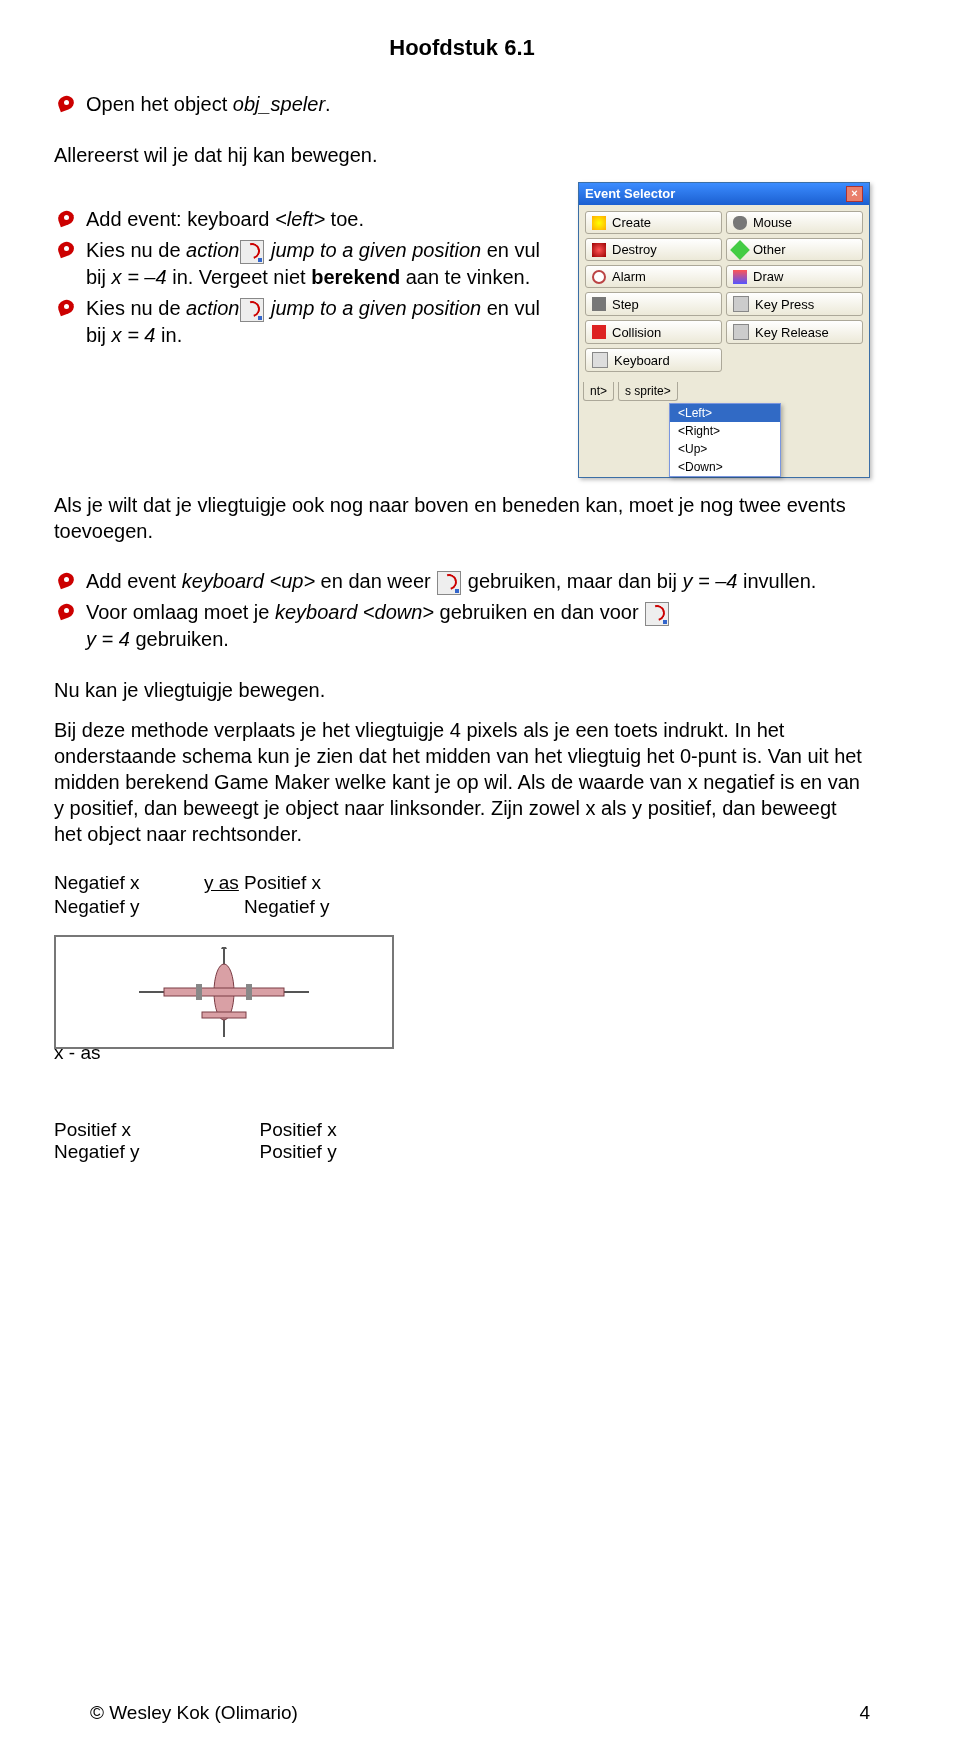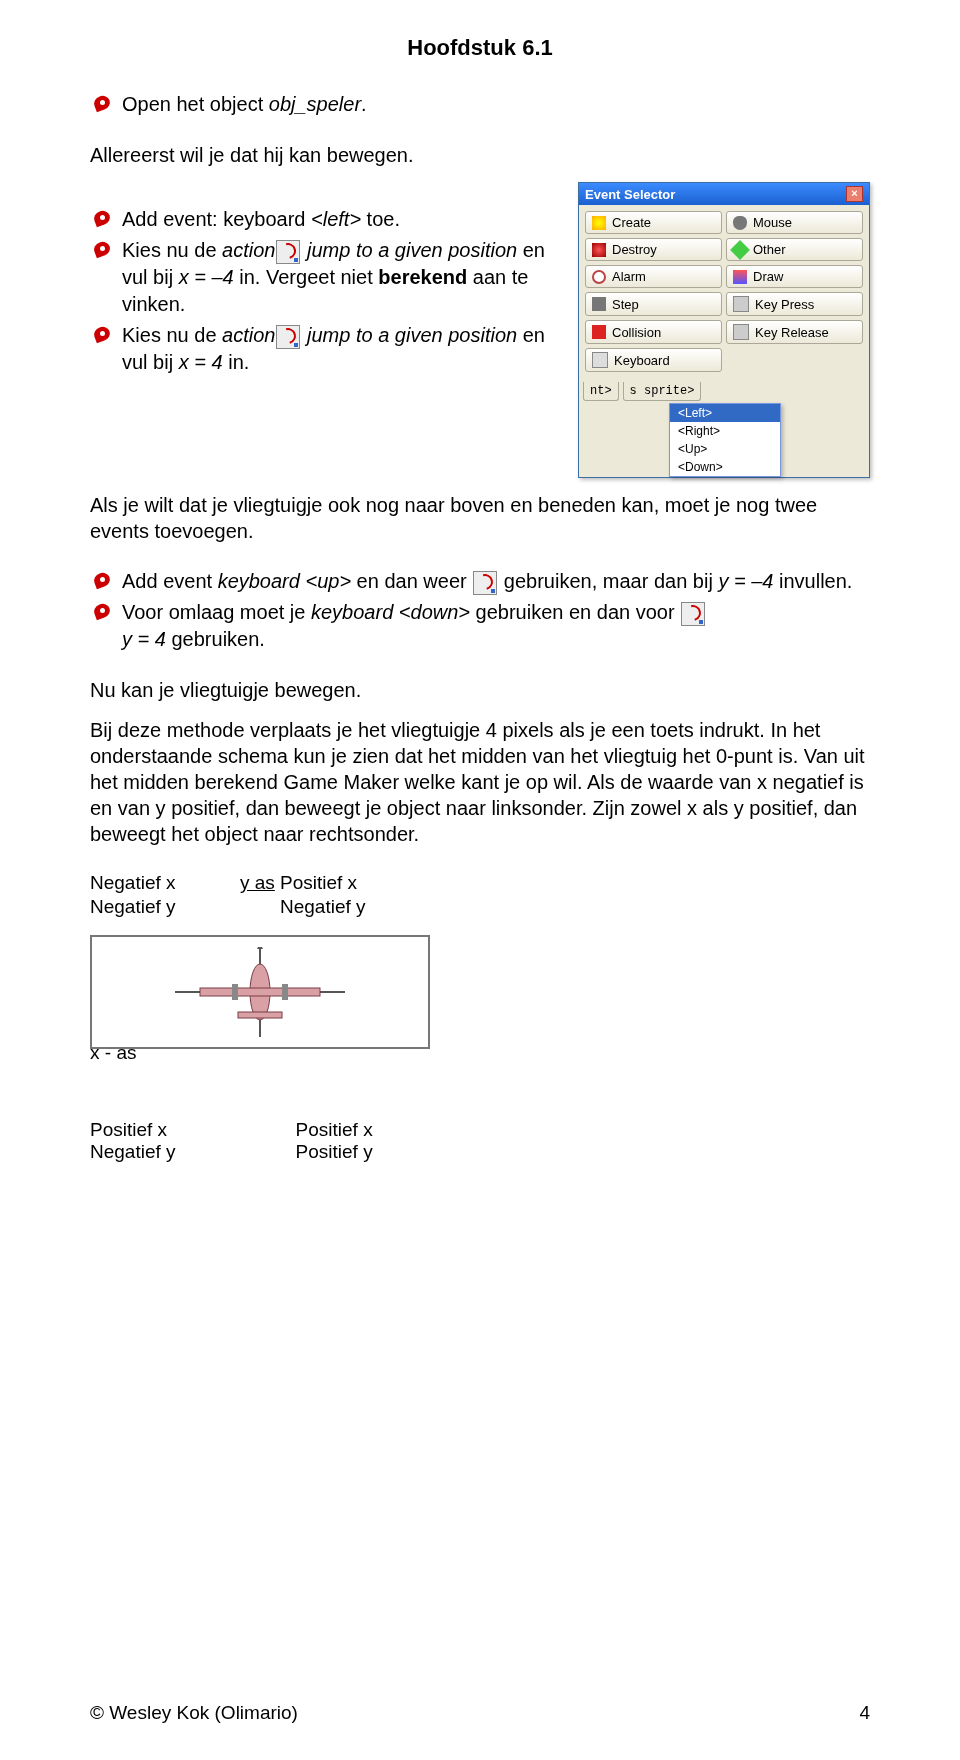--- a/index.html
+++ b/index.html
@@ -4,21 +4,21 @@
 <style>
   body {
     margin: 0;
     padding: 0;
     background: #fff;
     font-family: "Comic Sans MS", "Comic Sans", cursive, sans-serif;
     color: #000;
     width: 960px;
   }
   .page {
-    padding: 35px 90px 40px 90px;
+    padding: 35px 90px 40px 54px;
     position: relative;
     box-sizing: border-box;
     min-height: 1760px;
   }
   h1 {
     text-align: center;
     font-size: 22px;
     font-weight: bold;
     margin: 0 0 30px 0;
   }
@@ -88,21 +88,21 @@
     border: 1px solid #3b6ea5;
     background: #ece9d8;
     box-shadow: 2px 2px 4px rgba(0,0,0,.25);
     flex-shrink: 0;
   }
   .es-title {
     background: linear-gradient(#3b8cff,#1b5fd0);
     color: #fff;
     padding: 3px 6px;
     font-weight: bold;
-    display: flex; justify-content: space-between; align-items: center;
+    display: flex; justify-content: space-between; align-items: flex-start;
   }
   .es-close {
     width: 15px; height: 14px;
     background: #e97f6c;
     border: 1px solid #a33;
     color: #fff; font-size: 11px; line-height: 12px;
     text-align: center; font-weight: bold;
   }
   .es-grid {
     display: grid;
@@ -139,21 +139,21 @@
     border: 1px solid #7a96df;
     box-shadow: 2px 2px 4px rgba(0,0,0,.25);
     font-family: Tahoma, Arial, sans-serif;
     font-size: 12px;
   }
   .es-submenu .mi { padding: 2px 8px; }
   .es-submenu .mi.sel { background:#316ac5; color:#fff; }
   .es-frag {
     margin-top: 4px;
     display:flex; gap:4px; padding:0 4px 4px 4px;
-    font-family: Liberation Mono, monospace; font-size:12px;
+    font-family: Liberation Sans, sans-serif; font-size:12px;
   }
   .es-frag .tab{
     background:#ece9d8;border:1px solid #aca899;border-top:none;
     padding:2px 6px;border-radius:0 0 3px 3px;
   }
   .footer {
     position: absolute;
     bottom: 36px; left: 90px; right: 90px;
     display: flex; justify-content: space-between;
     font-size: 19px;

